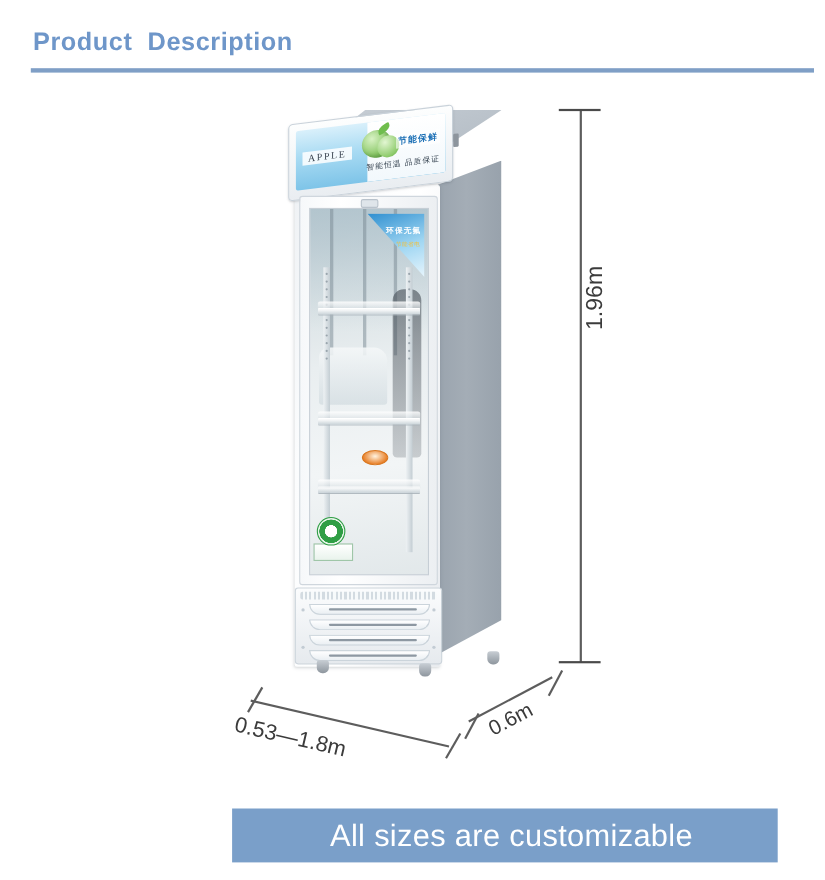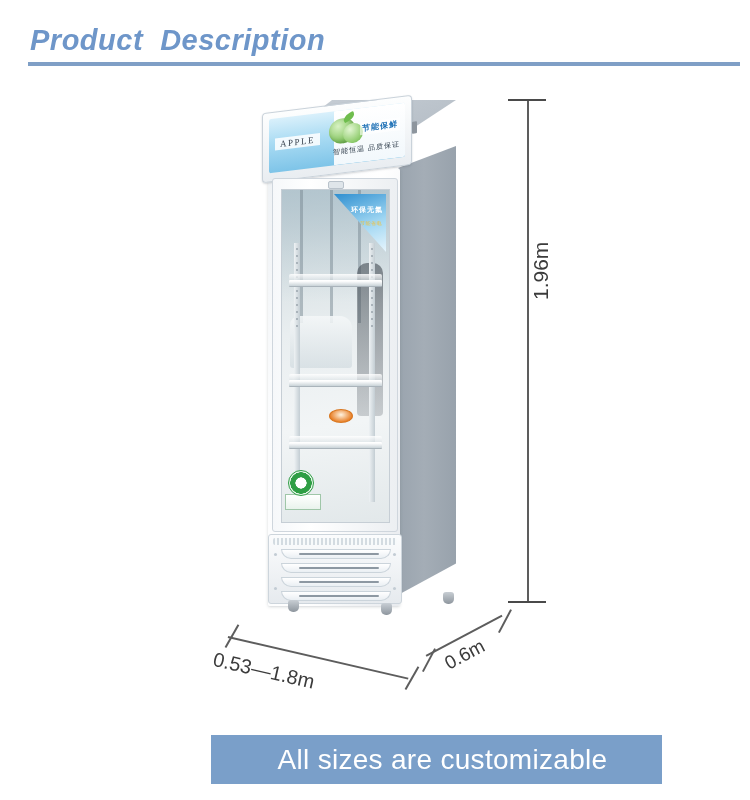--- a/index.html
+++ b/index.html
@@ -8,22 +8,22 @@
     background:#ffffff;
     font-family:"Liberation Sans", sans-serif;
     overflow:hidden;
     position:relative;
   }
   .page{position:absolute;inset:0;}
 
   
   .section-title{
     position:absolute;left:30px;top:24px;
-    font-style:italic;font-weight:bold;
-    font-size:29px;letter-spacing:.5px;
+    font-weight:bold;
+    font-size:23px;letter-spacing:.5px;
     color:#6e96c9;
     white-space:pre;
   }
   .title-rule{
     position:absolute;left:28px;top:62px;
     width:712px;height:4px;background:#7f9fc6;
   }
 
   
   .product{position:absolute;left:0;top:0;width:750px;height:720px;}
@@ -226,21 +226,21 @@
     left:216px;top:648px;font-size:20px;
     transform:rotate(13deg);transform-origin:left top;
   }
   .label-depth{
     left:441px;top:655px;font-size:19px;
     transform:rotate(-28deg);transform-origin:left top;
   }
 
   
   .banner{
-    position:absolute;left:211px;top:735px;width:451px;height:49px;
+    position:absolute;left:211px;top:735px;width:496px;height:49px;
     background:#7a9fc9;
   }
   .banner span{
     display:block;color:#ffffff;font-size:28px;
     line-height:49px;text-align:center;letter-spacing:.3px;
     padding-left:12px;
   }
 </style>
 </head>
 <body>

